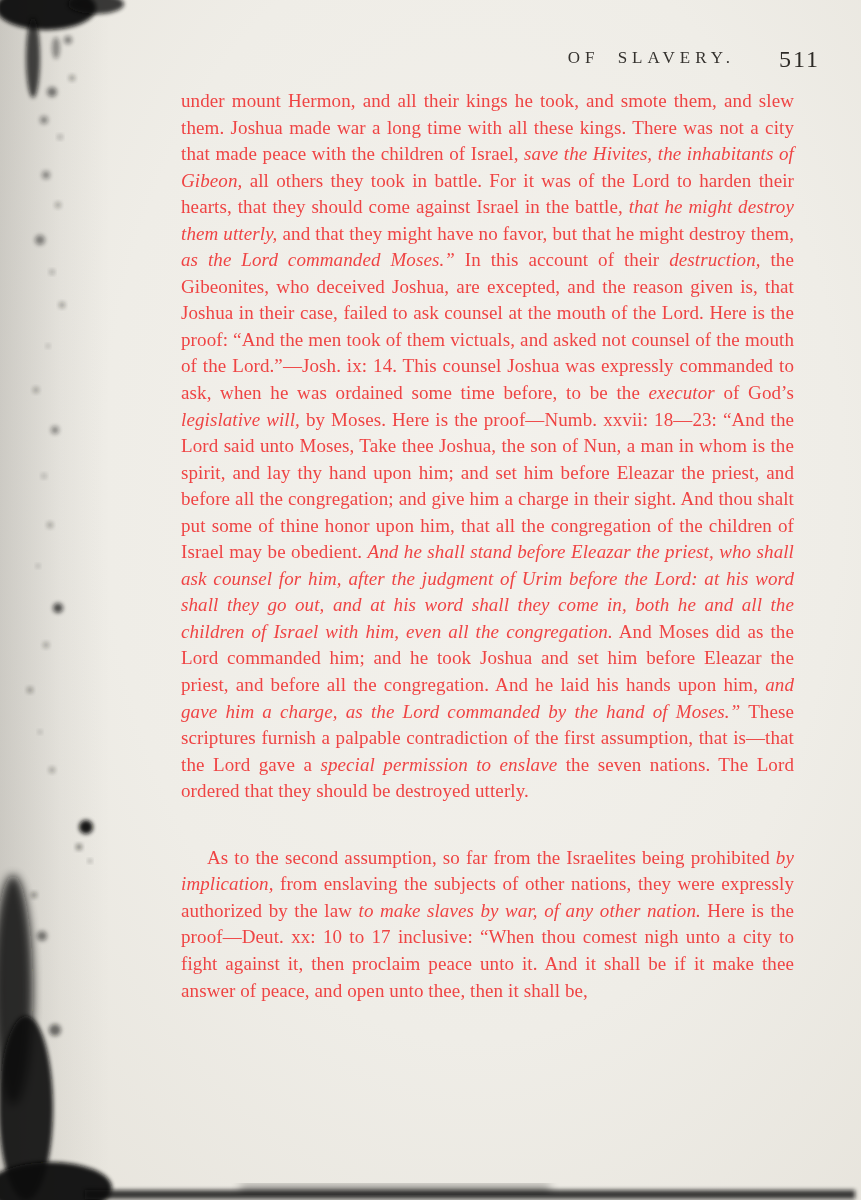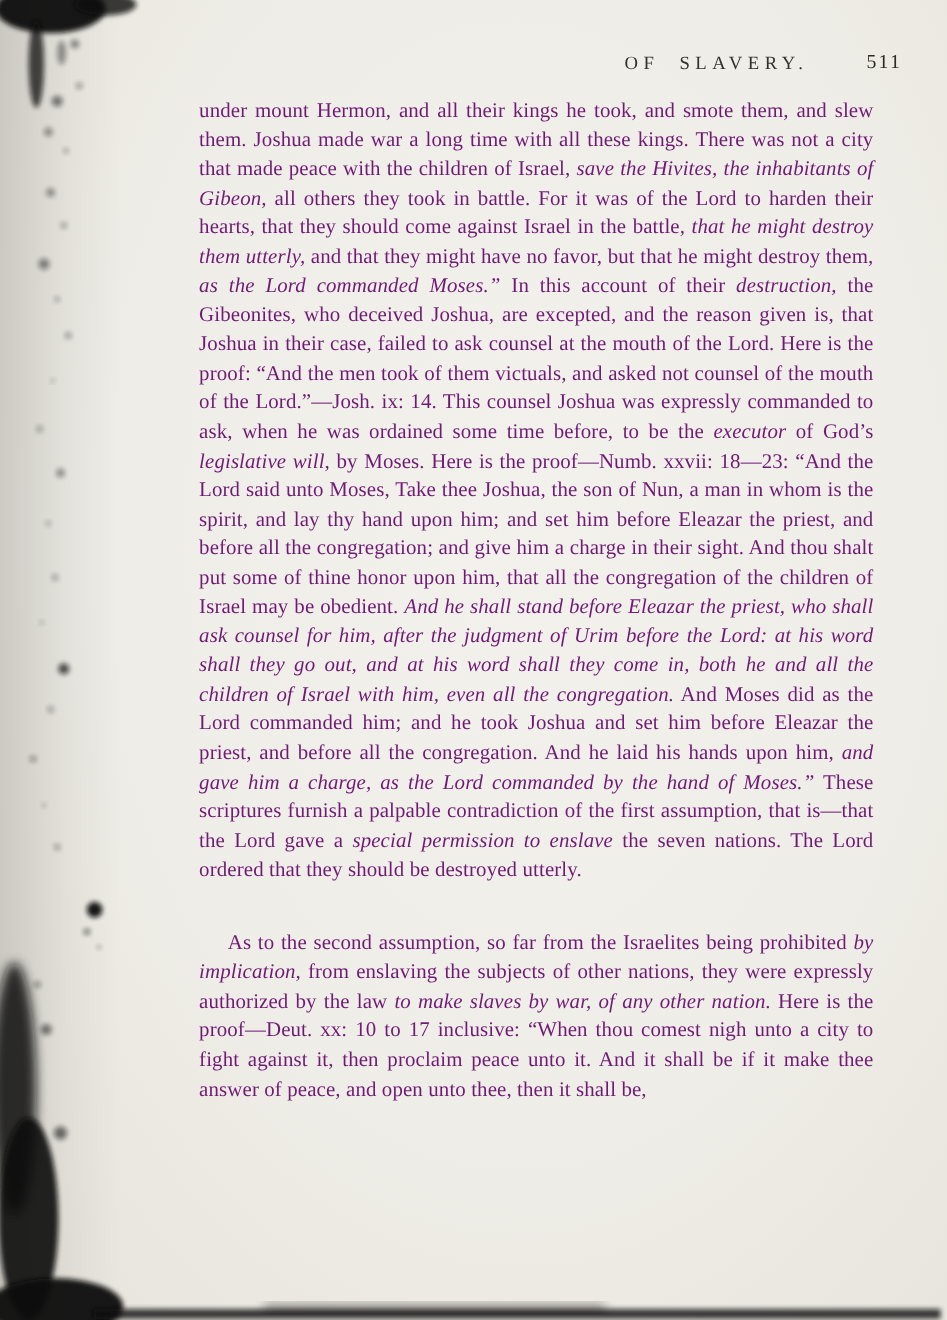--- a/index.html
+++ b/index.html
@@ -23,31 +23,31 @@
   .running-header {
     position: absolute; left: 0; right: 95px; top: 2px;
     text-align: right;
     font-size: 17px;
     letter-spacing: 5px;
     word-spacing: 9px;
     color: #35322e;
   }
   .page-number {
     position: absolute; right: 10px; top: 0;
-    font-size: 18px;
+    font-size: 24px;
     letter-spacing: 2px;
     color: #2e2b27;
   }
   .body-text {
     position: absolute; top: 88px; left: 181px; width: 613px;
     font-size: 19px;
     line-height: 26.55px;
     text-align: justify;
     letter-spacing: 0.1px;
-    color: #701a75;
+    color: #ef4444;
   }
   .body-text p { margin: 0; }
   .body-text p.indent { text-indent: 26px; margin-top: 40px; }
   .body-text em { font-style: italic; }
 </style>
 </head>
 <body>
 
 <div class="scan-edge-shade"></div>
 

